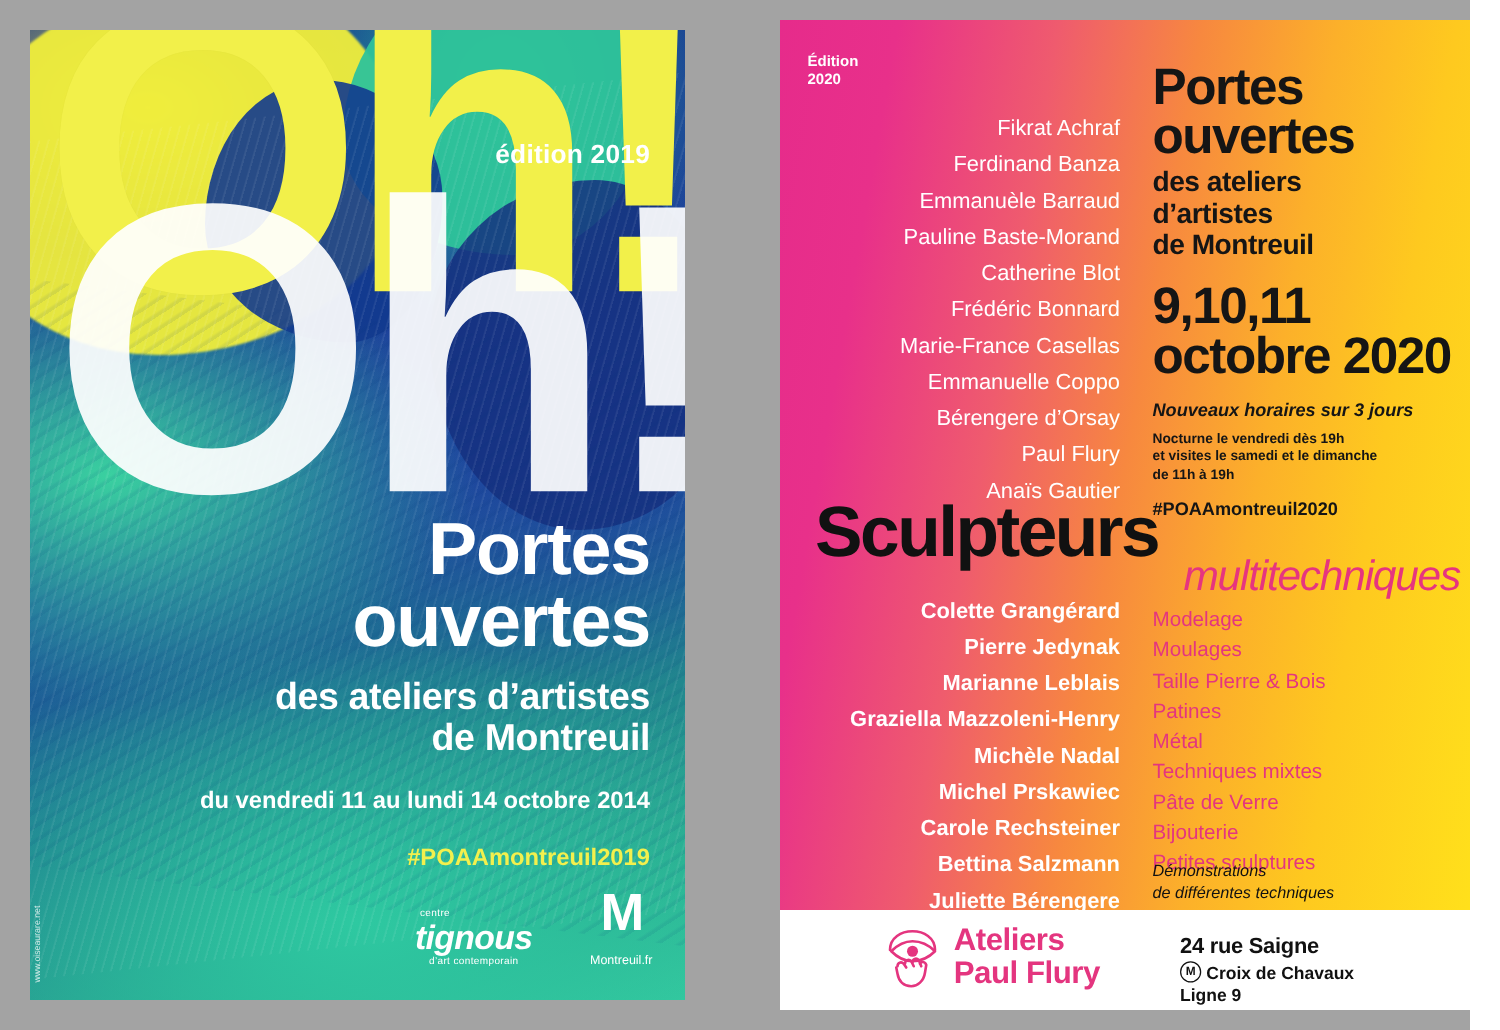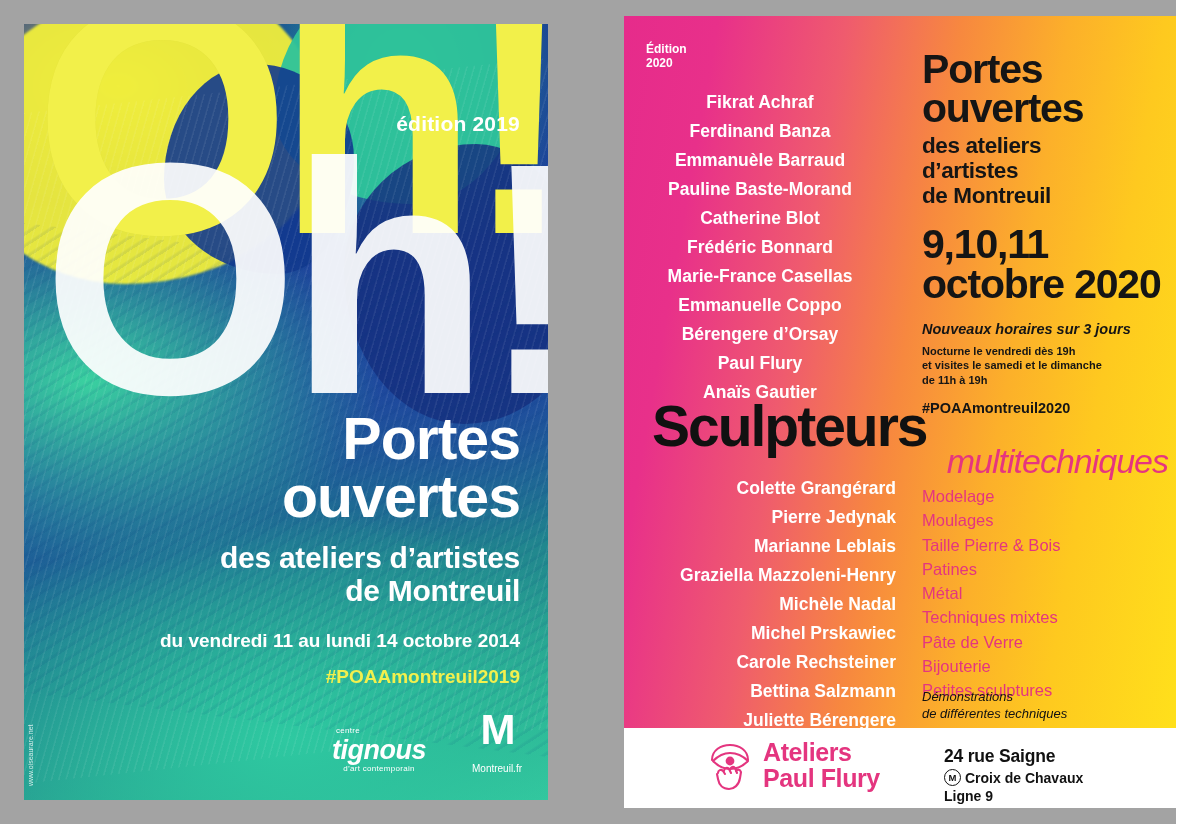--- a/index.html
+++ b/index.html
@@ -166,21 +166,21 @@
     line-height: 1.12;
     letter-spacing: -.3px;
   }
   .p19-dates {
     margin-top: 20px;
     font-size: 19px;
     font-weight: bold;
     line-height: 1.35;
   }
   .p19-hash {
-    margin-top: 12px;
+    margin-top: 22px;
     font-size: 19px;
     font-weight: bold;
     color: #f3f04d;
   }
   .p19-credit {
     position: absolute;
     left: 10px;
     bottom: 14px;
     font-size: 7px;
     color: rgba(255,255,255,.8);
@@ -264,24 +264,24 @@
     color: #ffffff;
     font-size: 12px;
     font-weight: bold;
     line-height: 1.18;
   }
   .p20-names-top {
     position: absolute;
     left: 0;
     top: 72px;
     width: 272px;
-    text-align: center;
+    text-align: right;
     color: #ffffff;
     font-size: 17.5px;
-    font-weight: bold;
+    font-weight: normal;
     line-height: 1.66;
   }
   .p20-names-bottom {
     position: absolute;
     left: 0;
     top: 458px;
     width: 272px;
     text-align: right;
     color: #ffffff;
     font-size: 17.5px;

